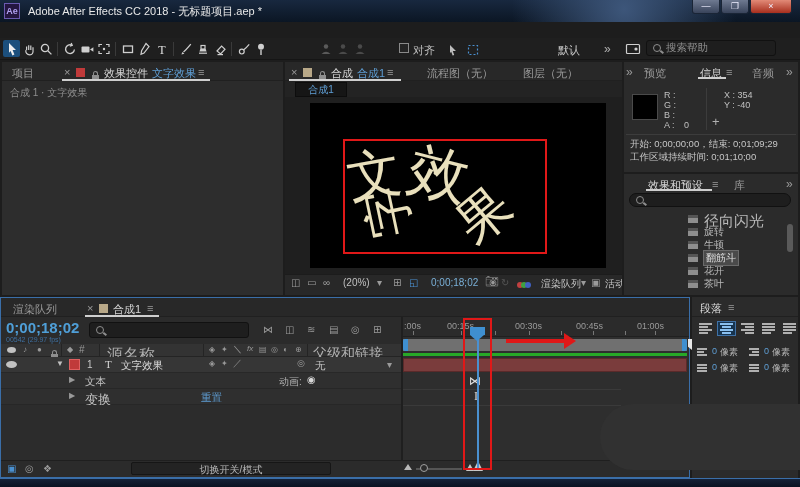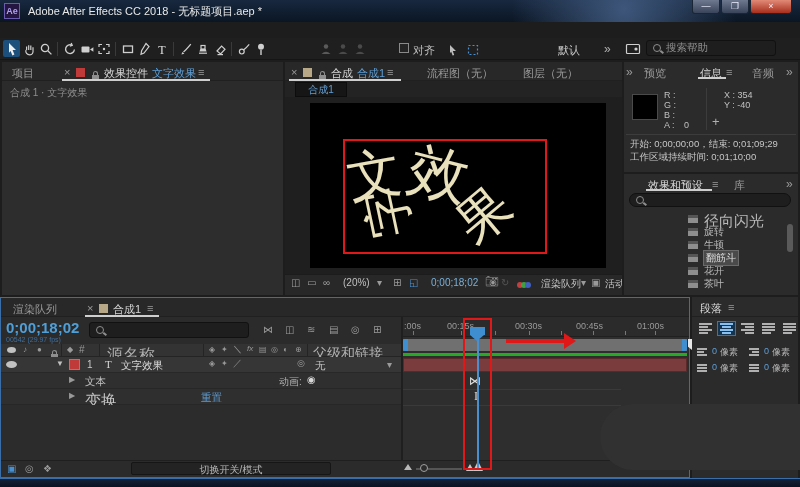--- a/index.html
+++ b/index.html
@@ -369,21 +369,21 @@
     </div>
 
     <div class="a" style="left:0;top:75px;width:400px;height:16px;background:#2f2f2f;border-bottom:1px solid #272727">
       <span class="a ic" style="left:68px;top:3px;font-size:8px">▶</span>
       <span class="a nw" style="left:84px;top:2px;font-size:10.5px;color:#c4c4c4">文本</span>
       <span class="a nw" style="left:278px;top:2px;font-size:10px;color:#b0b0b0">动画:</span>
       <span class="a ic" style="left:306px;top:2px;color:#d8d8d8">◉</span>
     </div>
     <div class="a" style="left:0;top:91px;width:400px;height:16px;background:#2f2f2f;border-bottom:1px solid #272727">
       <span class="a ic" style="left:68px;top:3px;font-size:8px">▶</span>
-      <span class="a nw" style="left:84px;top:2px;font-size:16px;color:#c4c4c4">变换</span>
+      <span class="a nw" style="left:84px;top:2px;font-size:13px;color:#c4c4c4">变换</span>
       <span class="a nw" style="left:200px;top:2px;font-size:10.5px;color:#5f9fd6">重置</span>
     </div>
     <div class="a" style="left:0;top:107px;width:400px;height:55px;background:#2c2c2c"></div>
     <div class="a" style="left:400px;top:19px;width:2px;height:143px;background:#1f1f1f"></div>
 
     <div class="a" style="left:402px;top:19px;width:286px;height:20px;background:#2b2b2b;border-bottom:1px solid #202020">
       <span class="a nw" style="left:1px;top:4px;font-size:9px;color:#9a9a9a">:00s</span>
       <span class="a nw" style="left:44px;top:4px;font-size:9px;color:#9a9a9a">00:15s</span>
       <span class="a nw" style="left:112px;top:4px;font-size:9px;color:#9a9a9a">00:30s</span>
       <span class="a nw" style="left:173px;top:4px;font-size:9px;color:#9a9a9a">00:45s</span>

